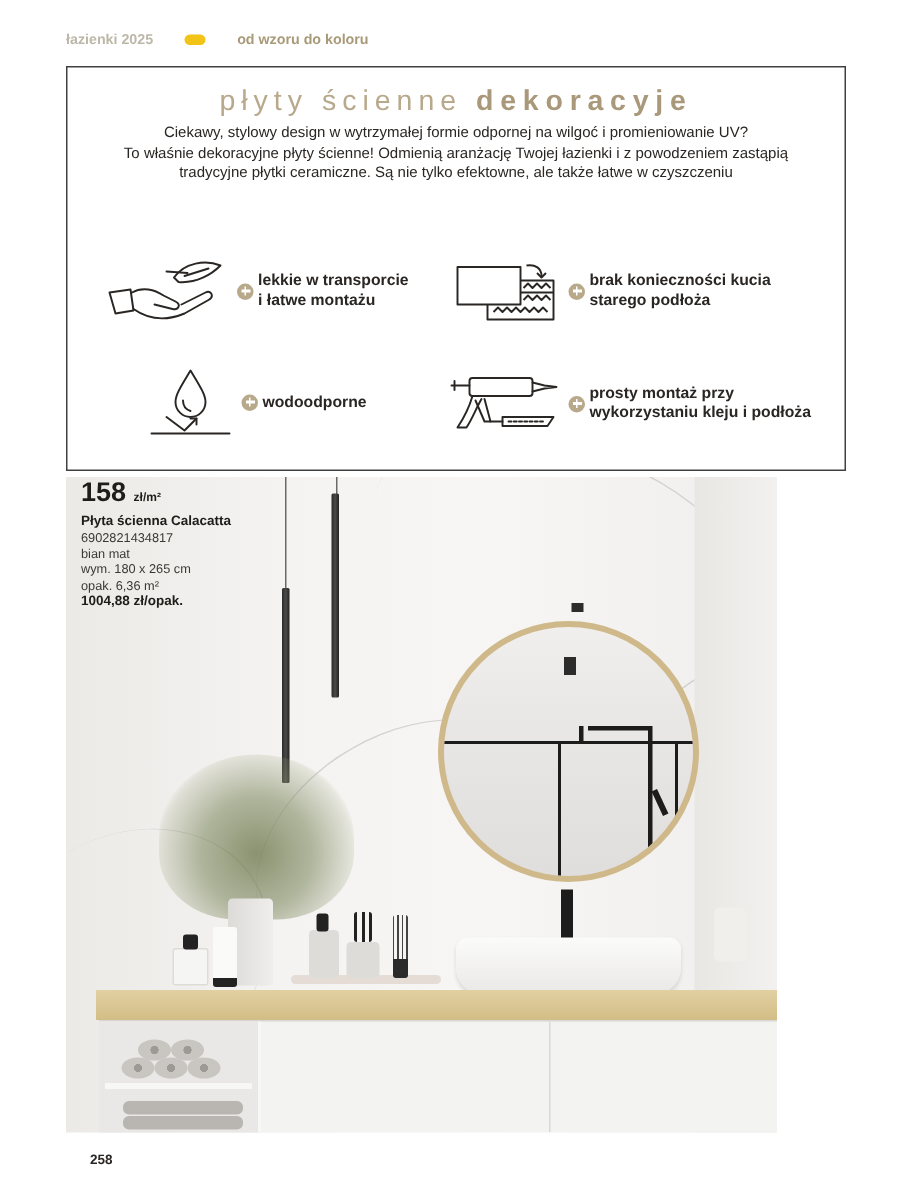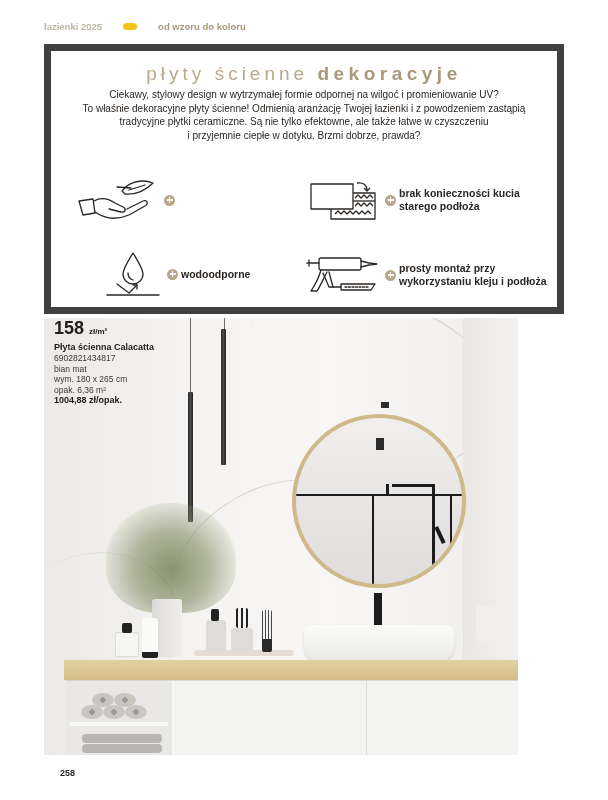--- a/index.html
+++ b/index.html
@@ -4,21 +4,21 @@
 <style>
   * { box-sizing: border-box; margin: 0; padding: 0; }
   html, body { width: 608px; height: 800px; background: #ffffff; overflow: hidden; }
   body { position: relative; font-family: "Liberation Sans", "DejaVu Sans", sans-serif; color: #2a2623; }
 
   .breadcrumb { position: absolute; left: 44px; top: 21px; display: flex; align-items: center; gap: 21px; font-size: 9.5px; font-weight: bold; }
   .bc-section { color: #bcb7a8; font-weight: bold; }
   .bc-pill { width: 14px; height: 7px; border-radius: 4px; background: #f2c418; display: inline-block; }
   .bc-chapter { color: #a89a78; }
 
-  .info-box { position: absolute; left: 44px; top: 44px; width: 520px; height: 270px; border: 7px solid #404040; background: #ffffff; }
+  .info-box { position: absolute; left: 44px; top: 44px; width: 520px; height: 270px; border: 1px solid #404040; background: #ffffff; }
   .title { position: absolute; left: 0; right: 0; top: 12px; text-align: center; font-size: 19px; letter-spacing: 4px; color: #b8a98c; }
   .title .light { font-weight: normal; }
   .title .bold { font-weight: bold; color: #a9987a; letter-spacing: 4.5px; }
 
   .intro { position: absolute; left: 20px; right: 20px; top: 37px; text-align: center; font-size: 10px; line-height: 13.5px; color: #2a2623; }
 
   .feature { position: absolute; display: flex; align-items: center; }
   .feat-icon { flex: 0 0 auto; }
   .plus { width: 11px; height: 11px; border-radius: 50%; background: #b8a98a; position: relative; flex: 0 0 auto; margin-right: 3px; }
   .plus::before, .plus::after { content: ""; position: absolute; background: #fff; }
@@ -76,33 +76,36 @@
 <div class="info-box">
   <div class="title">
     <span class="light">płyty ścienne</span>
     <span class="bold">dekoracyje</span>
   </div>
 
   <div class="intro">
     <div>Ciekawy, stylowy design w wytrzymałej formie odpornej na wilgoć i promieniowanie UV?</div>
     <div>To właśnie dekoracyjne płyty ścienne! Odmienią aranżację Twojej łazienki i z powodzeniem zastąpią</div>
     <div>tradycyjne płytki ceramiczne. Są nie tylko efektowne, ale także łatwe w czyszczeniu</div>
-    <div>i przyjemnie ciepłe w dotyku. Brzmi dobrze, prawda?</div>
   </div>
 
   <div class="feature" style="left:26px; top:126px;">
     <svg class="feat-icon" width="84" height="46" viewBox="0 0 84 46" fill="none" stroke="#2a2623" stroke-width="1.3" stroke-linecap="round" stroke-linejoin="round">
       <path d="M45 14 C52 4, 66 2, 76 6 C70 12, 60 18, 48 17 Z"></path>
       <path d="M40 10 L54 11"></path>
       <path d="M52 13 L68 8"></path>
       <path d="M2 24 L16 22 L18 36 L6 38 Z"></path>
       <path d="M17 24 C24 20, 32 22, 38 26 L46 30 C50 32, 48 36, 44 35 L32 32"></path>
       <path d="M18 35 C28 42, 40 43, 52 38 L68 29 C72 27, 70 22, 66 24 L50 32"></path>
     </svg>
     <span class="plus" style="margin-left:3px;"></span>
+    <div class="feat-text">
+      <div>lekkie w transporcie</div>
+      <div>i łatwe montażu</div>
+    </div>
   </div>
 
   <div class="feature" style="left:258px; top:128px;">
     <svg class="feat-icon" width="70" height="42" viewBox="0 0 70 42" fill="none" stroke="#2a2623" stroke-width="1.3" stroke-linejoin="round">
       <rect x="2" y="5" width="42" height="25"></rect>
       <path d="M44 14 L66 14 L66 40 L22 40 L22 30"></path>
       <path d="M44 22 L66 22"></path>
       <path d="M26 35 l3 -3 l3 3 l3 -3 l3 3 l3 -3 l3 3 l3 -3 l3 3 l3 -3 l3 3 l3 -3 l3 3"></path>
       <path d="M46 19 l3 -3 l3 3 l3 -3 l3 3 l3 -3 l3 3"></path>
       <path d="M46 27 l3 -3 l3 3 l3 -3 l3 3 l3 -3 l3 3"></path>

